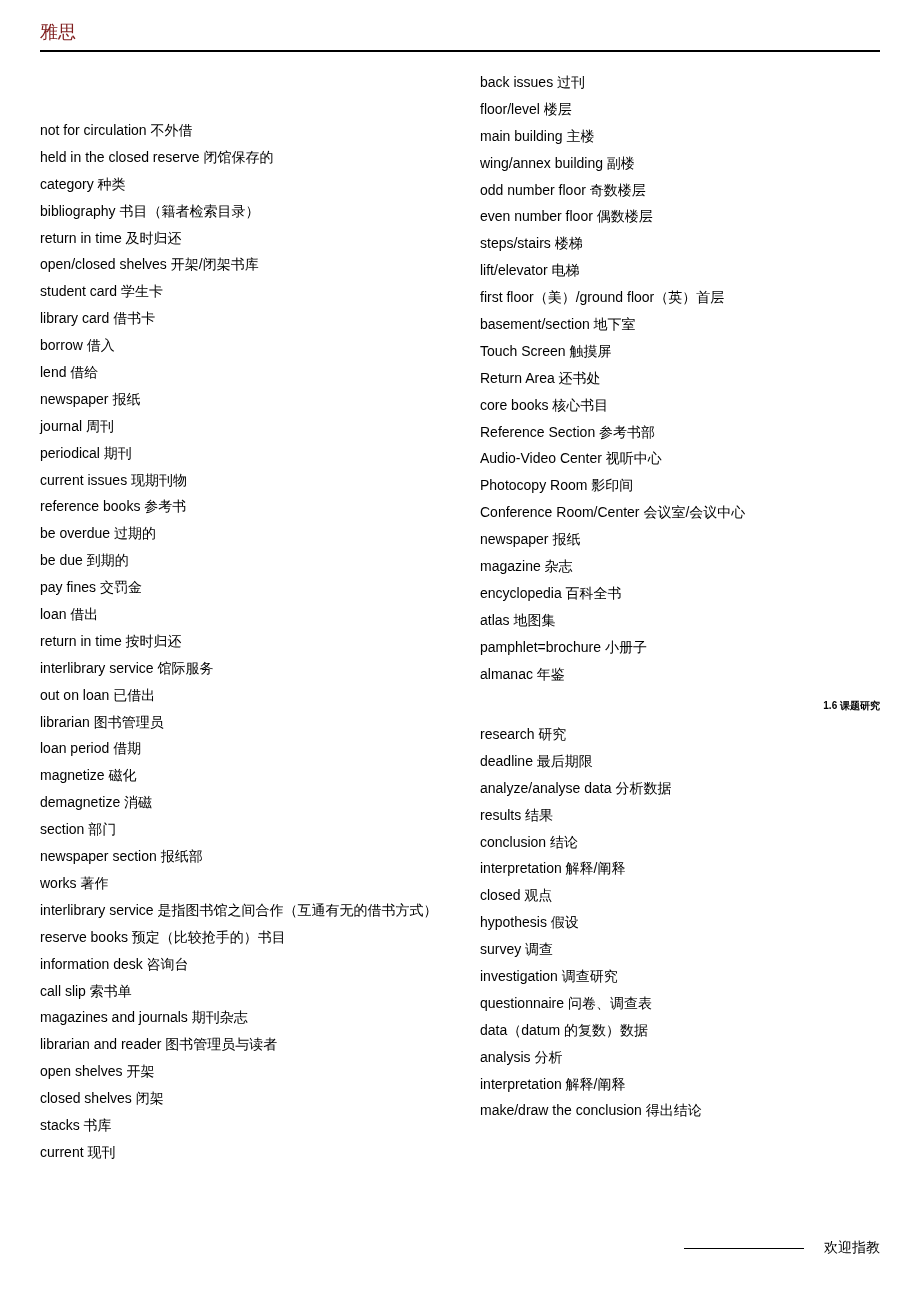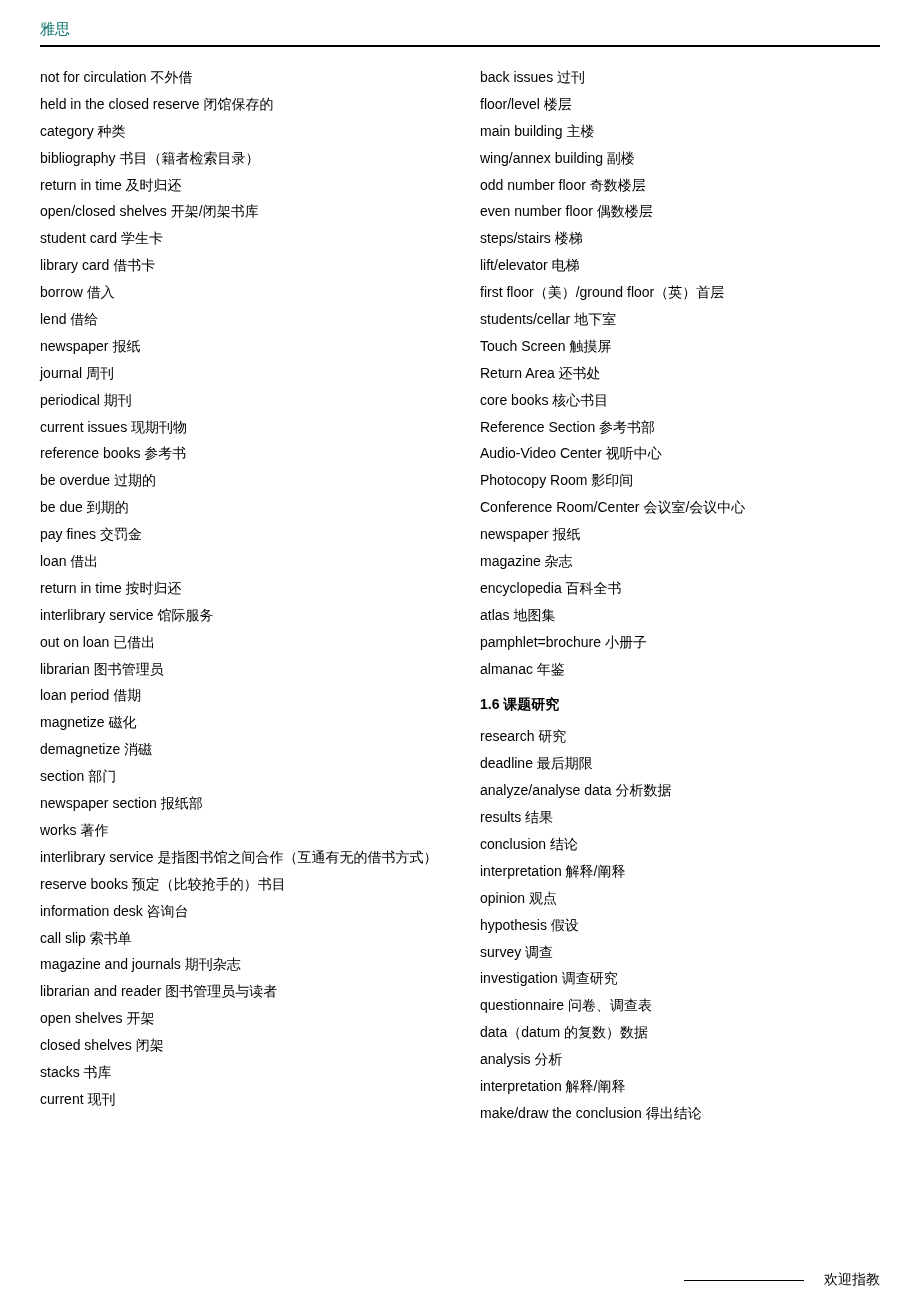--- a/index.html
+++ b/index.html
@@ -18,52 +18,53 @@
     }
     .page-container {
       padding: 20px 40px 60px 40px;
     }
     .header {
       border-bottom: 2px solid #000;
       padding-bottom: 6px;
       margin-bottom: 18px;
     }
     .header-title {
-      font-size: 15px;
+      font-size: 18px;
       font-weight: normal;
-      color: #0f766e;
+      color: #7f1d1d;
     }
     .content-area {
       display: flex;
       gap: 0;
     }
     .left-column {
       flex: 1;
       padding-right: 20px;
       line-height: 1.85;
+      margin-top: 48px;
     }
     .right-column {
       flex: 1;
       padding-left: 20px;
       line-height: 1.85;
     }
     .vocab-item {
       display: block;
       margin-bottom: 1px;
     }
     .section-header {
-      text-align: left;
-      font-size: 14px;
+      text-align: right;
+      font-size: 10px;
       font-weight: bold;
       margin-top: 10px;
       margin-bottom: 6px;
     }
     .footer {
       position: absolute;
-      bottom: 12px;
+      bottom: 44px;
       left: 0;
       right: 0;
       display: flex;
       align-items: center;
       justify-content: flex-end;
       padding: 0 40px;
     }
     .footer-line {
       width: 120px;
       height: 1px;
@@ -110,59 +111,59 @@
         <span class="vocab-item">loan period 借期</span>
         <span class="vocab-item">magnetize 磁化</span>
         <span class="vocab-item">demagnetize 消磁</span>
         <span class="vocab-item">section 部门</span>
         <span class="vocab-item">newspaper section 报纸部</span>
         <span class="vocab-item">works 著作</span>
         <span class="vocab-item">interlibrary service 是指图书馆之间合作（互通有无的借书方式）</span>
         <span class="vocab-item">reserve books 预定（比较抢手的）书目</span>
         <span class="vocab-item">information desk 咨询台</span>
         <span class="vocab-item">call slip 索书单</span>
-        <span class="vocab-item">magazine and journals 期刊杂志</span>
+        <span class="vocab-item">magazines and journals 期刊杂志</span>
         <span class="vocab-item">librarian and reader 图书管理员与读者</span>
         <span class="vocab-item">open shelves 开架</span>
         <span class="vocab-item">closed shelves 闭架</span>
         <span class="vocab-item">stacks 书库</span>
         <span class="vocab-item">current 现刊</span>
       </div>
     <div class="right-column" id="right-col">
     <span class="vocab-item">back issues 过刊</span>
         <span class="vocab-item">floor/level 楼层</span>
         <span class="vocab-item">main building 主楼</span>
         <span class="vocab-item">wing/annex building 副楼</span>
         <span class="vocab-item">odd number floor 奇数楼层</span>
         <span class="vocab-item">even number floor 偶数楼层</span>
         <span class="vocab-item">steps/stairs 楼梯</span>
         <span class="vocab-item">lift/elevator 电梯</span>
         <span class="vocab-item">first floor（美）/ground floor（英）首层</span>
-        <span class="vocab-item">students/cellar 地下室</span>
+        <span class="vocab-item">basement/section 地下室</span>
         <span class="vocab-item">Touch Screen 触摸屏</span>
         <span class="vocab-item">Return Area 还书处</span>
         <span class="vocab-item">core books 核心书目</span>
         <span class="vocab-item">Reference Section 参考书部</span>
         <span class="vocab-item">Audio-Video Center 视听中心</span>
         <span class="vocab-item">Photocopy Room 影印间</span>
         <span class="vocab-item">Conference Room/Center 会议室/会议中心</span>
         <span class="vocab-item">newspaper 报纸</span>
         <span class="vocab-item">magazine 杂志</span>
         <span class="vocab-item">encyclopedia 百科全书</span>
         <span class="vocab-item">atlas 地图集</span>
         <span class="vocab-item">pamphlet=brochure 小册子</span>
         <span class="vocab-item">almanac 年鉴</span>
         <div class="section-header">1.6 课题研究</div>
         <span class="vocab-item">research 研究</span>
         <span class="vocab-item">deadline 最后期限</span>
         <span class="vocab-item">analyze/analyse data 分析数据</span>
         <span class="vocab-item">results 结果</span>
         <span class="vocab-item">conclusion 结论</span>
         <span class="vocab-item">interpretation 解释/阐释</span>
-        <span class="vocab-item">opinion 观点</span>
+        <span class="vocab-item">closed 观点</span>
         <span class="vocab-item">hypothesis 假设</span>
         <span class="vocab-item">survey 调查</span>
         <span class="vocab-item">investigation 调查研究</span>
         <span class="vocab-item">questionnaire 问卷、调查表</span>
         <span class="vocab-item">data（datum 的复数）数据</span>
         <span class="vocab-item">analysis 分析</span>
         <span class="vocab-item">interpretation 解释/阐释</span>
         <span class="vocab-item">make/draw the conclusion 得出结论</span>
       </div>
   </div>

